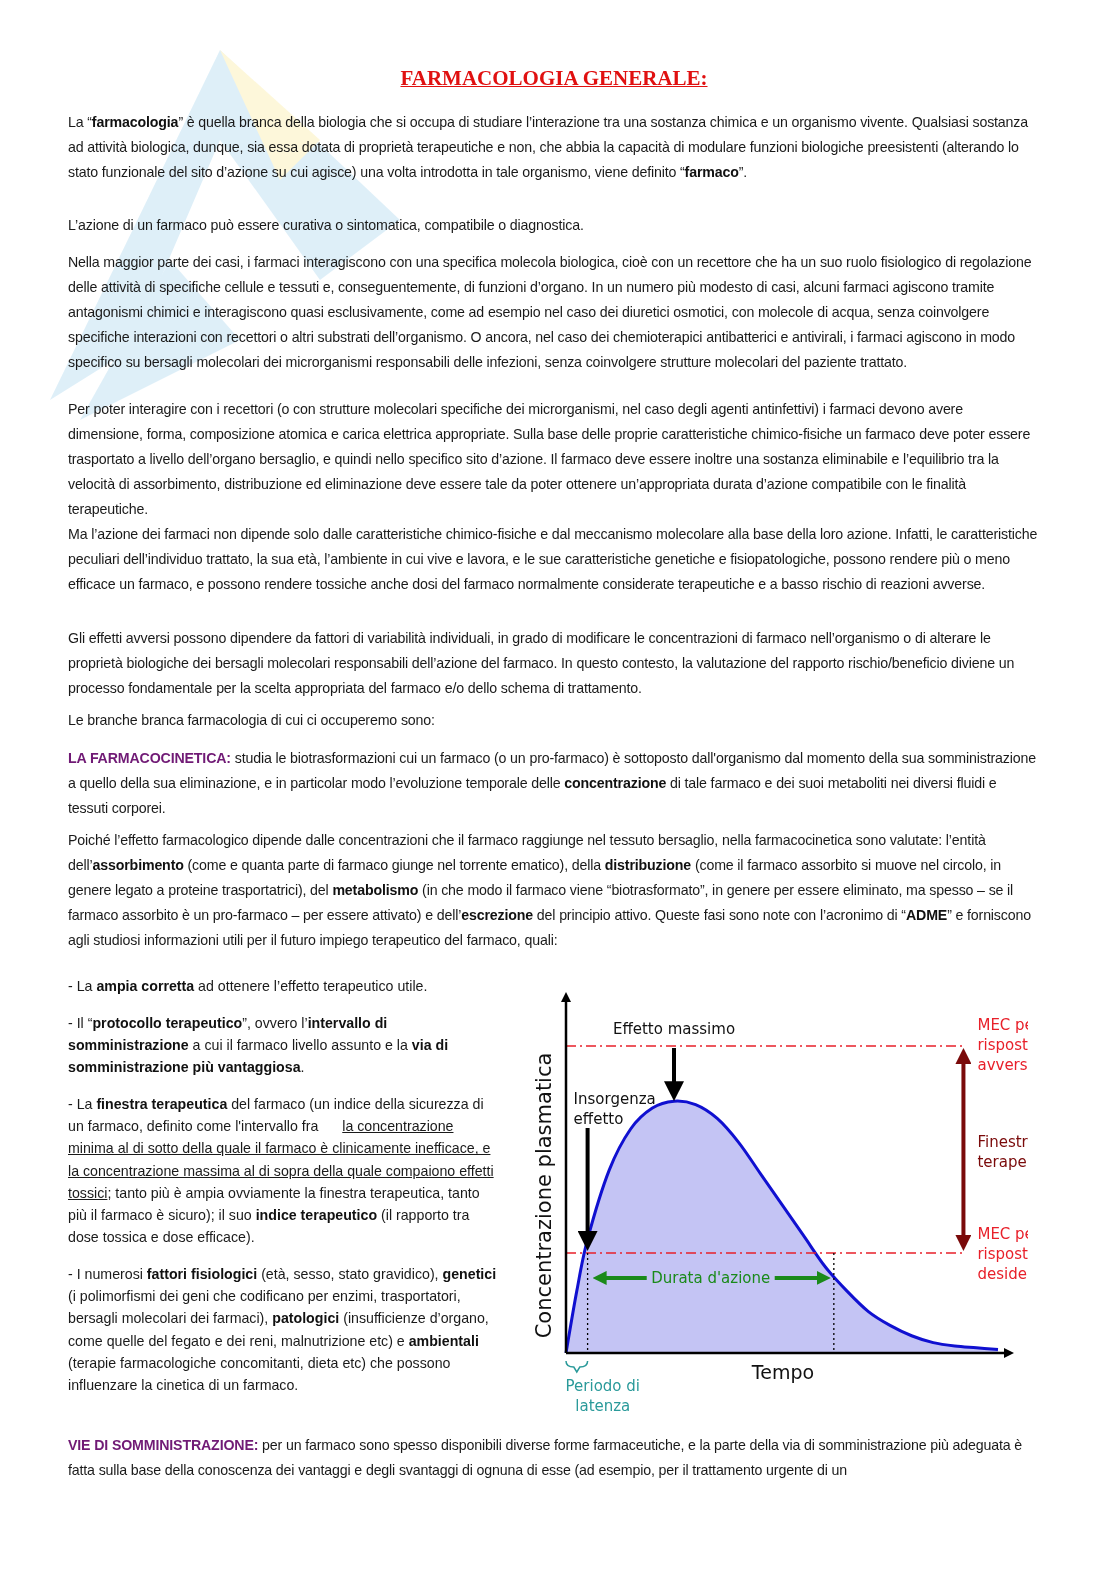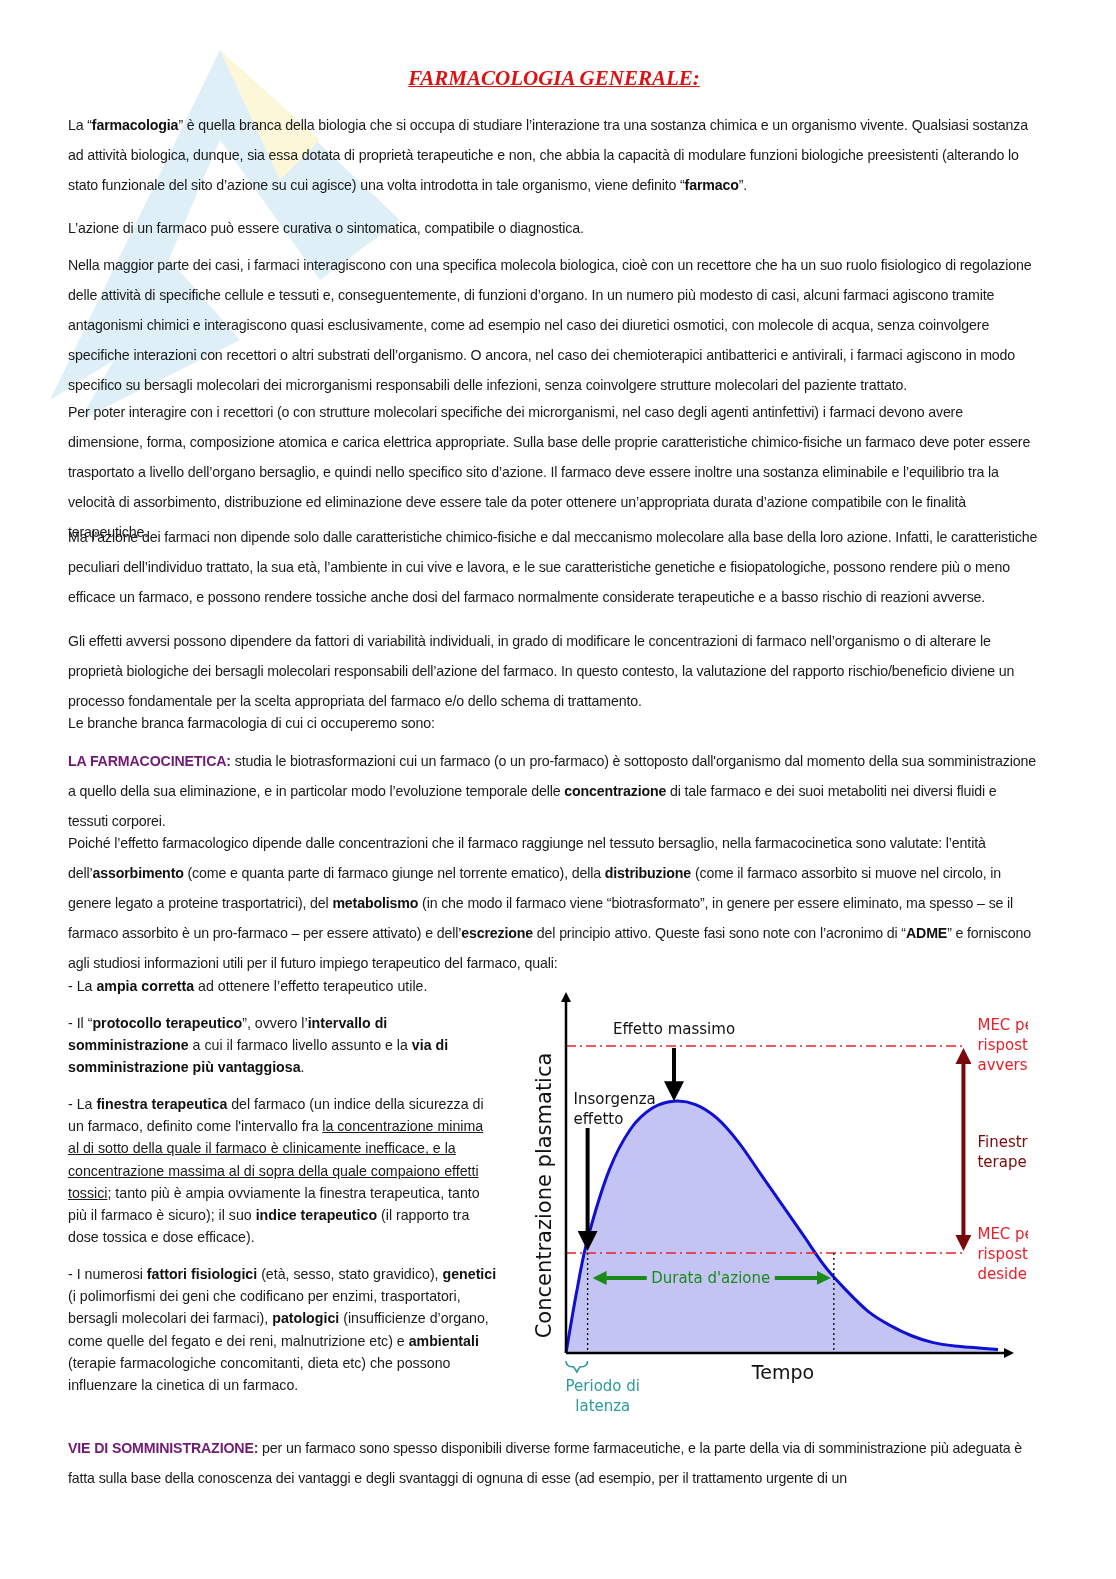--- a/index.html
+++ b/index.html
@@ -5,27 +5,27 @@
   html, body { margin: 0; padding: 0; background: #ffffff; }
   body {
     width: 1116px; height: 1579px; position: relative; overflow: hidden;
     font-family: "Liberation Sans", sans-serif; color: #1a1a1a;
   }
   .watermark { position: absolute; left: 20px; top: 20px; width: 420px; height: 420px; opacity: 0.16; pointer-events: none; }
   .page { position: absolute; left: 68px; top: 0; width: 972px; }
   .title {
     position: absolute; top: 66px; left: 0; width: 972px; text-align: center;
     font-family: "Liberation Serif", serif; font-weight: bold; font-size: 21px;
-    color: #e01010; text-decoration: underline; text-decoration-thickness: 1px; font-style: italic;
+    color: #e01010; text-decoration: underline; text-decoration-thickness: 1px;
   }
-  p { margin: 0; font-size: 14.2px; line-height: 30px; letter-spacing: -0.15px; }
+  p { margin: 0; font-size: 14.2px; line-height: 25px; letter-spacing: -0.15px; }
   .para { position: absolute; left: 0; width: 972px; }
   b { font-weight: bold; color: #111; }
   .red-head { color: #701a75; font-weight: bold; }
-  .u { text-decoration: underline; }
+  .u { text-decoration: underline; margin-left: 20px; }
   .left-col { position: absolute; left: 0; width: 430px; }
   .left-col p { font-size: 14.2px; line-height: 22.2px; letter-spacing: 0; }
   .chart { position: absolute; left: 528px; top: 978px; width: 500px; height: 440px; }
   .chart svg text { font-family: "DejaVu Sans", sans-serif; }
 </style>
 </head>
 <body>
 
 <svg class="watermark" viewBox="0 0 420 420">
   <path d="M30 380 L200 30 L380 200 L300 260 L200 120 L110 330 Z" fill="#3aa0d8"></path>

